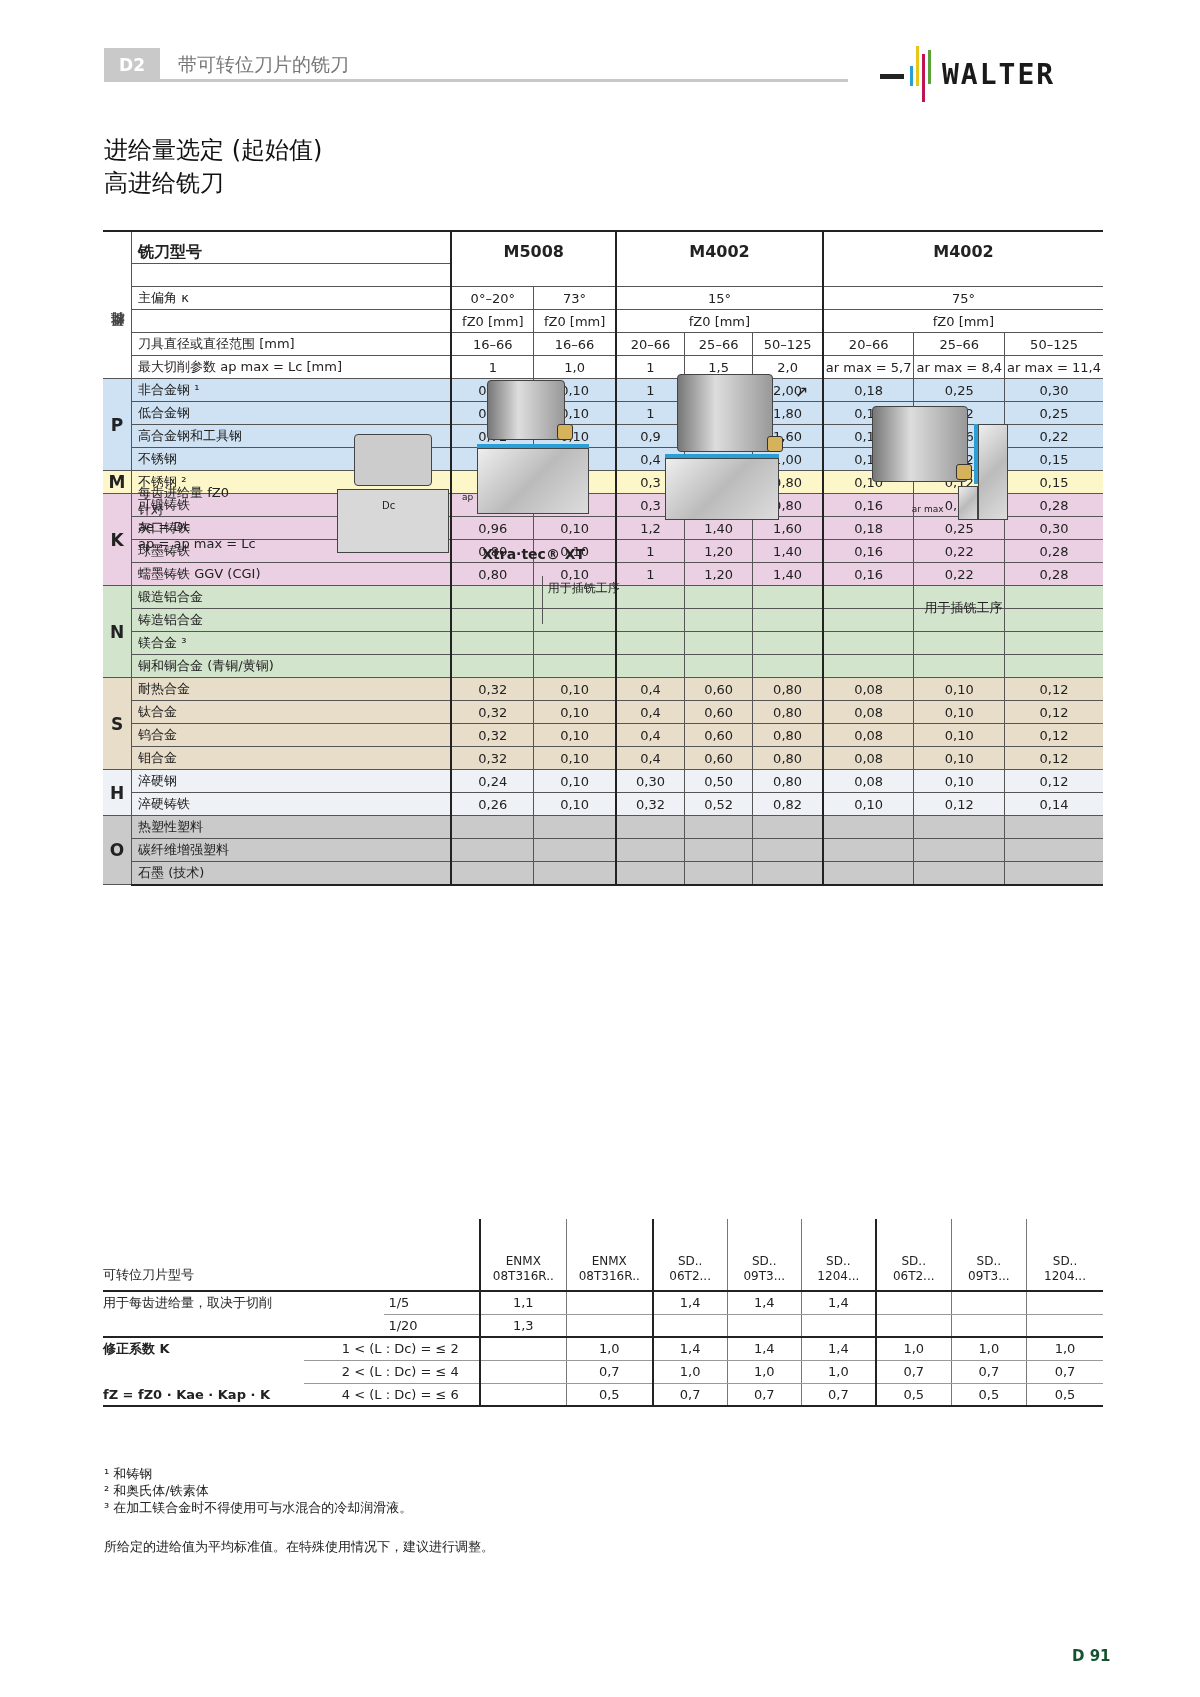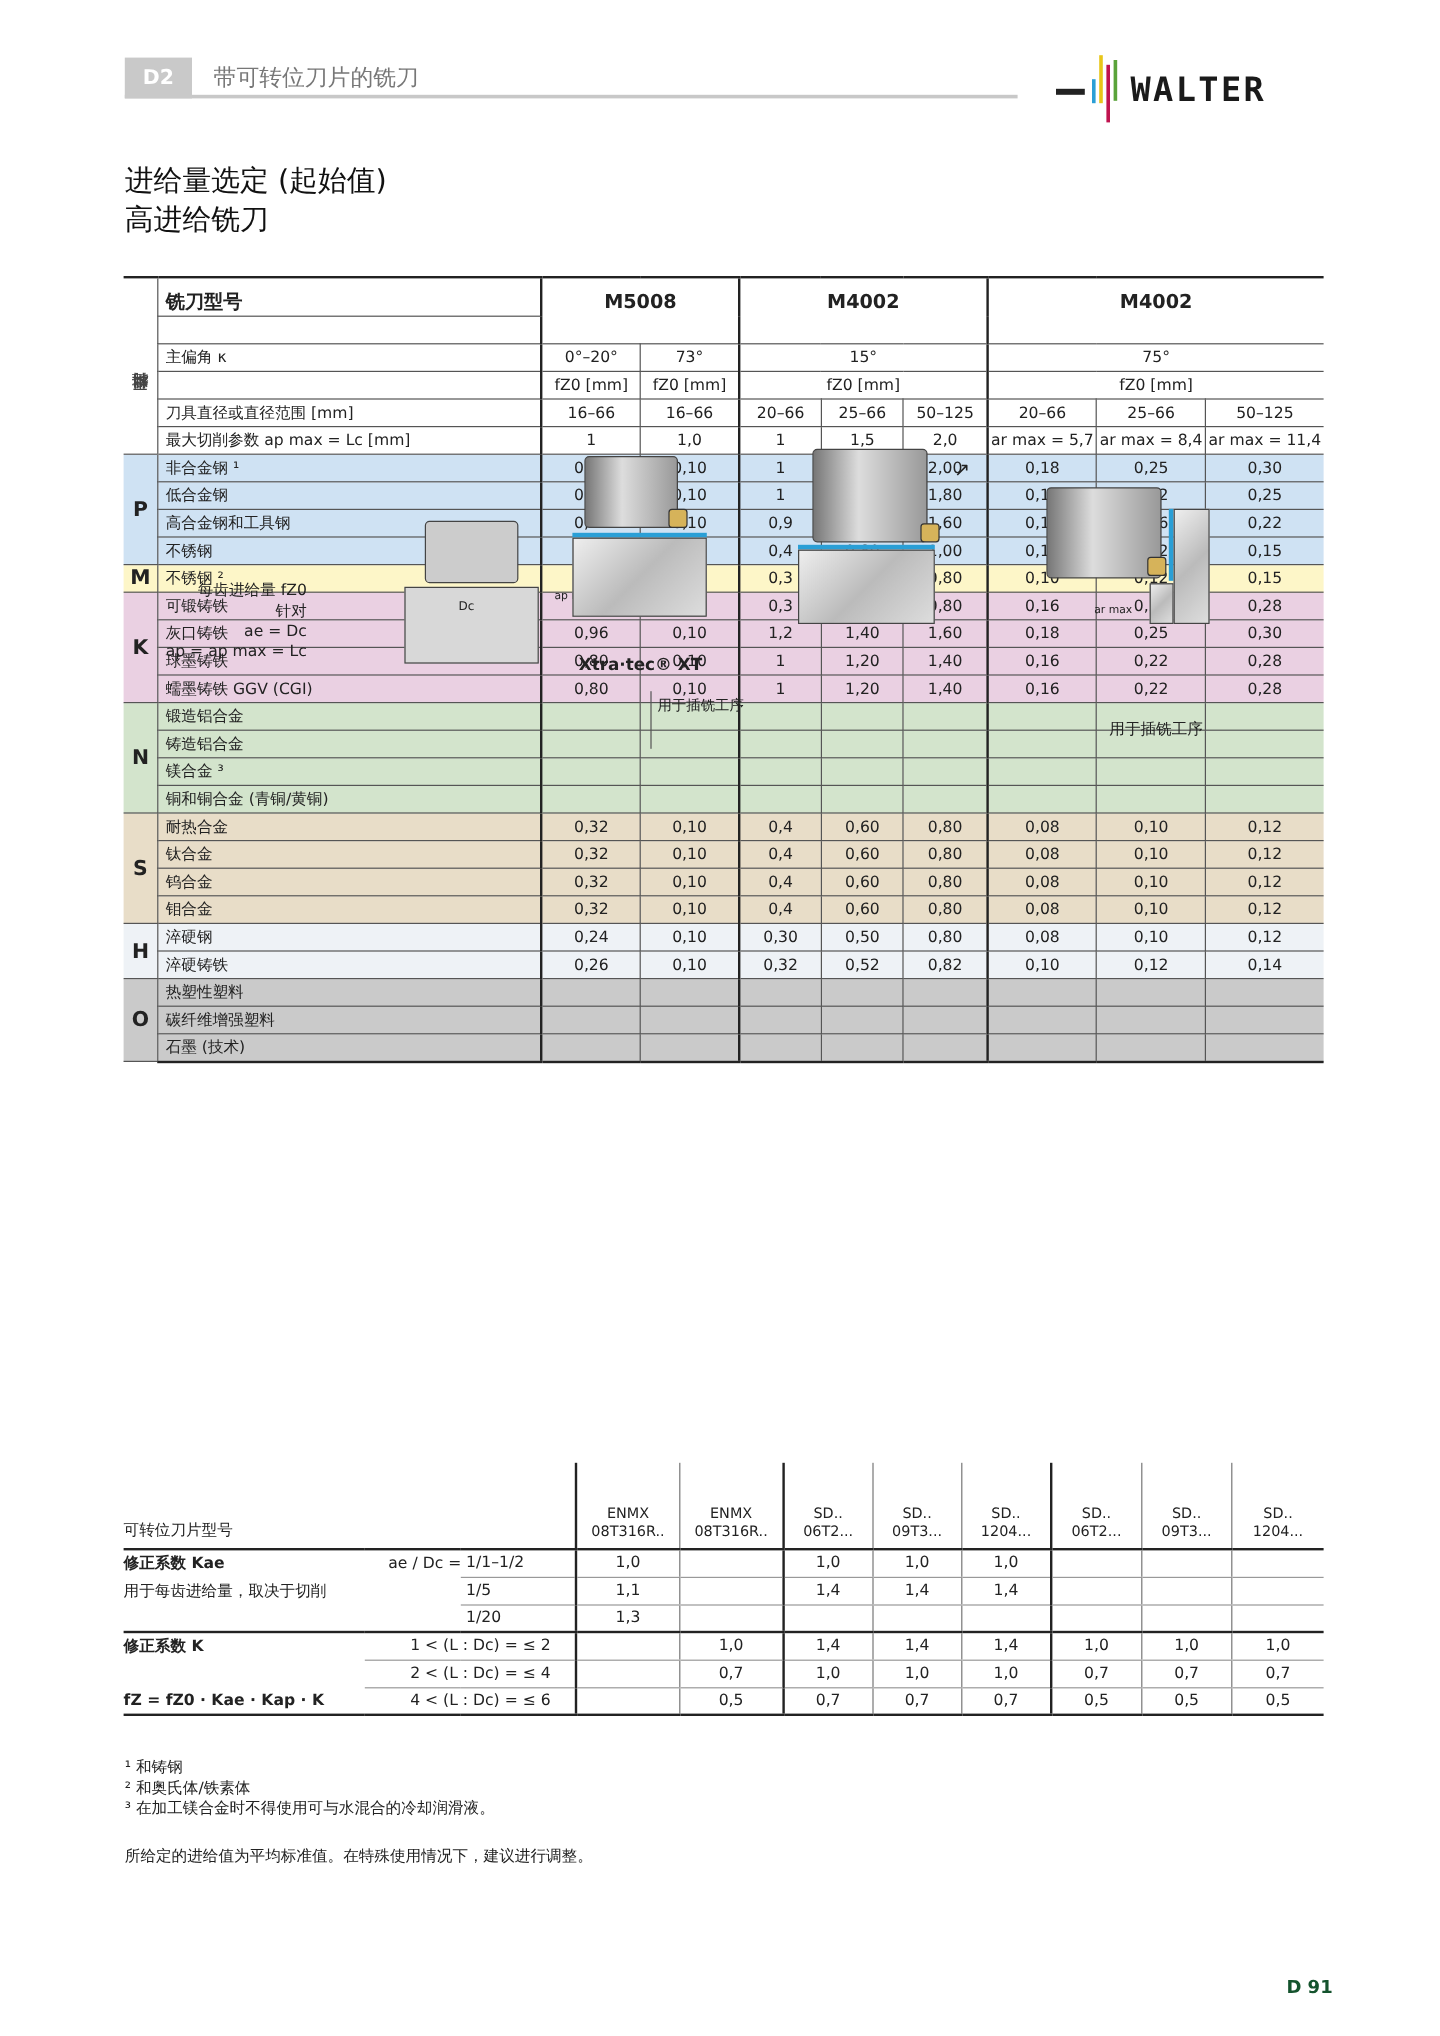--- a/index.html
+++ b/index.html
@@ -72,21 +72,21 @@
       <tr style="border-top:2px solid #222;">
     <td style="border:none;border-top:2px solid #222;"></td>
     <td class="lbl hdr-model" style="border-top:2px solid #222;">铣刀型号</td>
     <td colspan="2" class="hdr-model vsep" style="border-top:2px solid #222;border-bottom:none;">M5008</td>
     <td colspan="3" class="hdr-model vsep" style="border-top:2px solid #222;border-bottom:none;">M4002</td>
     <td colspan="3" class="hdr-model vsep" style="border-top:2px solid #222;border-bottom:none;border-right:none;">M4002</td>
   </tr>
   <tr>
     <td style="border:none;"></td>
     <td class="diagram-cell" style="border-top:none;">
-      <div style="position:absolute;left:6px;top:220px;text-align:right;line-height:17px;font-size:13px;">
+      <div style="position:absolute;left:6px;top:220px;text-align:left;line-height:17px;font-size:13px;">
         <div>每齿进给量 fZ0</div>
         <div>针对</div>
         <div>ae = Dc</div>
         <div>ap = ap max = Lc</div>
       </div>
       <div class="block" style="left:205px;top:225px;width:112px;height:64px;background:#d8d8d8;"></div>
       <div class="cutter" style="left:222px;top:170px;width:78px;height:52px;background:#ccc;"></div>
       <div style="position:absolute;left:250px;top:236px;font-size:10px;">Dc</div>
       <div style="position:absolute;left:330px;top:228px;font-size:9px;">ap max</div>
     </td>
@@ -450,33 +450,20 @@
         <td style="vertical-align: bottom; padding-bottom: 6px; font-size: 12px; line-height: 15px; border-bottom: 2px solid rgb(34, 34, 34);">
           <div>SD..</div>
           <div>09T3...</div>
         </td>
         <td style="vertical-align: bottom; padding-bottom: 6px; font-size: 12px; line-height: 15px; border-bottom: 2px solid rgb(34, 34, 34);">
           <div>SD..</div>
           <div>1204...</div>
         </td>
       </tr>
       <tr>
-        <td class="noleft" style="font-weight: bold;">修正系数 Kae</td>
-        <td class="noleft" style="text-align: right;">ae / Dc =</td>
-        <td class="noleft" style="padding-left: 4px; border-bottom: 1px solid rgb(153, 153, 153);">1/1–1/2</td>
-        <td style="border-bottom: 1px solid rgb(153, 153, 153); border-left: 2px solid rgb(34, 34, 34);">1,0</td>
-        <td style="border-bottom: 1px solid rgb(153, 153, 153);"></td>
-        <td style="border-bottom: 1px solid rgb(153, 153, 153); border-left: 2px solid rgb(34, 34, 34);">1,0</td>
-        <td style="border-bottom: 1px solid rgb(153, 153, 153);">1,0</td>
-        <td style="border-bottom: 1px solid rgb(153, 153, 153);">1,0</td>
-        <td style="border-bottom: 1px solid rgb(153, 153, 153); border-left: 2px solid rgb(34, 34, 34);"></td>
-        <td style="border-bottom: 1px solid rgb(153, 153, 153);"></td>
-        <td style="border-bottom: 1px solid rgb(153, 153, 153);"></td>
-      </tr>
-      <tr>
         <td class="noleft" colspan="2">用于每齿进给量，取决于切削</td>
         <td class="noleft" style="padding-left: 4px; border-bottom: 1px solid rgb(153, 153, 153);">1/5</td>
         <td style="border-bottom: 1px solid rgb(153, 153, 153); border-left: 2px solid rgb(34, 34, 34);">1,1</td>
         <td style="border-bottom: 1px solid rgb(153, 153, 153);"></td>
         <td style="border-bottom: 1px solid rgb(153, 153, 153); border-left: 2px solid rgb(34, 34, 34);">1,4</td>
         <td style="border-bottom: 1px solid rgb(153, 153, 153);">1,4</td>
         <td style="border-bottom: 1px solid rgb(153, 153, 153);">1,4</td>
         <td style="border-bottom: 1px solid rgb(153, 153, 153); border-left: 2px solid rgb(34, 34, 34);"></td>
         <td style="border-bottom: 1px solid rgb(153, 153, 153);"></td>
         <td style="border-bottom: 1px solid rgb(153, 153, 153);"></td>

